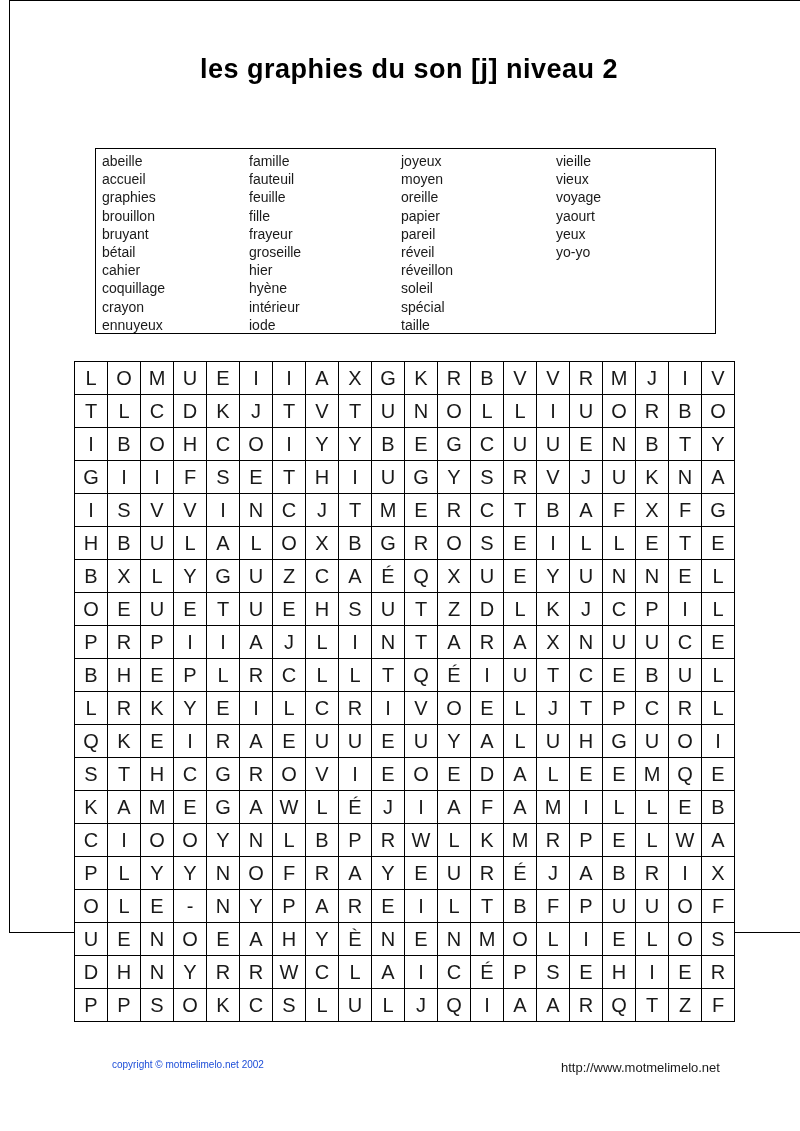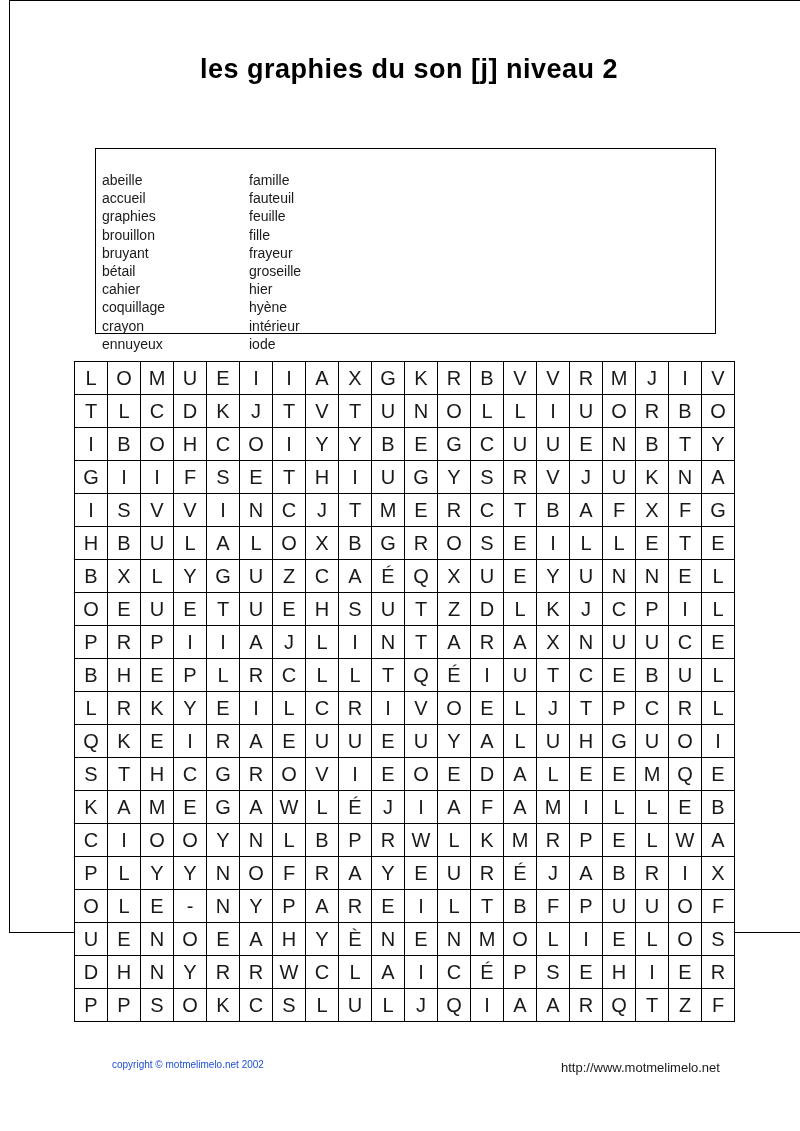--- a/index.html
+++ b/index.html
@@ -31,21 +31,21 @@
     border: 1px solid #000;
     text-align: center;
     line-height: 32px;
     font-size: 19px;
   }
   .wordlist-box {
     position: absolute; left: 85px; top: 147px;
     width: 621px; height: 186px;
     border: 1px solid #000;
   }
-  .wl-col { position: absolute; top: 3px; margin-top: 19px; }
+  .wl-col { position: absolute; top: 3px; }
   .wl-col:nth-child(1) { left: 6px; }
   .wl-col:nth-child(2) { left: 153px; }
   .wl-col:nth-child(3) { left: 305px; }
   .wl-col:nth-child(4) { left: 460px; }
   .wl-item {
     height: 18.2px;
     line-height: 18.2px;
     font-size: 14px;
     color: #1a1a1a;
     white-space: nowrap;
@@ -103,20 +103,40 @@
         <div class="wl-item">fauteuil</div>
         <div class="wl-item">feuille</div>
         <div class="wl-item">fille</div>
         <div class="wl-item">frayeur</div>
         <div class="wl-item">groseille</div>
         <div class="wl-item">hier</div>
         <div class="wl-item">hyène</div>
         <div class="wl-item">intérieur</div>
         <div class="wl-item">iode</div>
       </div>
+      <div class="wl-col">
+        <div class="wl-item">joyeux</div>
+        <div class="wl-item">moyen</div>
+        <div class="wl-item">oreille</div>
+        <div class="wl-item">papier</div>
+        <div class="wl-item">pareil</div>
+        <div class="wl-item">réveil</div>
+        <div class="wl-item">réveillon</div>
+        <div class="wl-item">soleil</div>
+        <div class="wl-item">spécial</div>
+        <div class="wl-item">taille</div>
+      </div>
+      <div class="wl-col">
+        <div class="wl-item">vieille</div>
+        <div class="wl-item">vieux</div>
+        <div class="wl-item">voyage</div>
+        <div class="wl-item">yaourt</div>
+        <div class="wl-item">yeux</div>
+        <div class="wl-item">yo-yo</div>
+      </div>
     </div>
 
   <table class="letter-grid">
     <tbody>
         <tr>
           <td>L</td>
           <td>O</td>
           <td>M</td>
           <td>U</td>
           <td>E</td>

